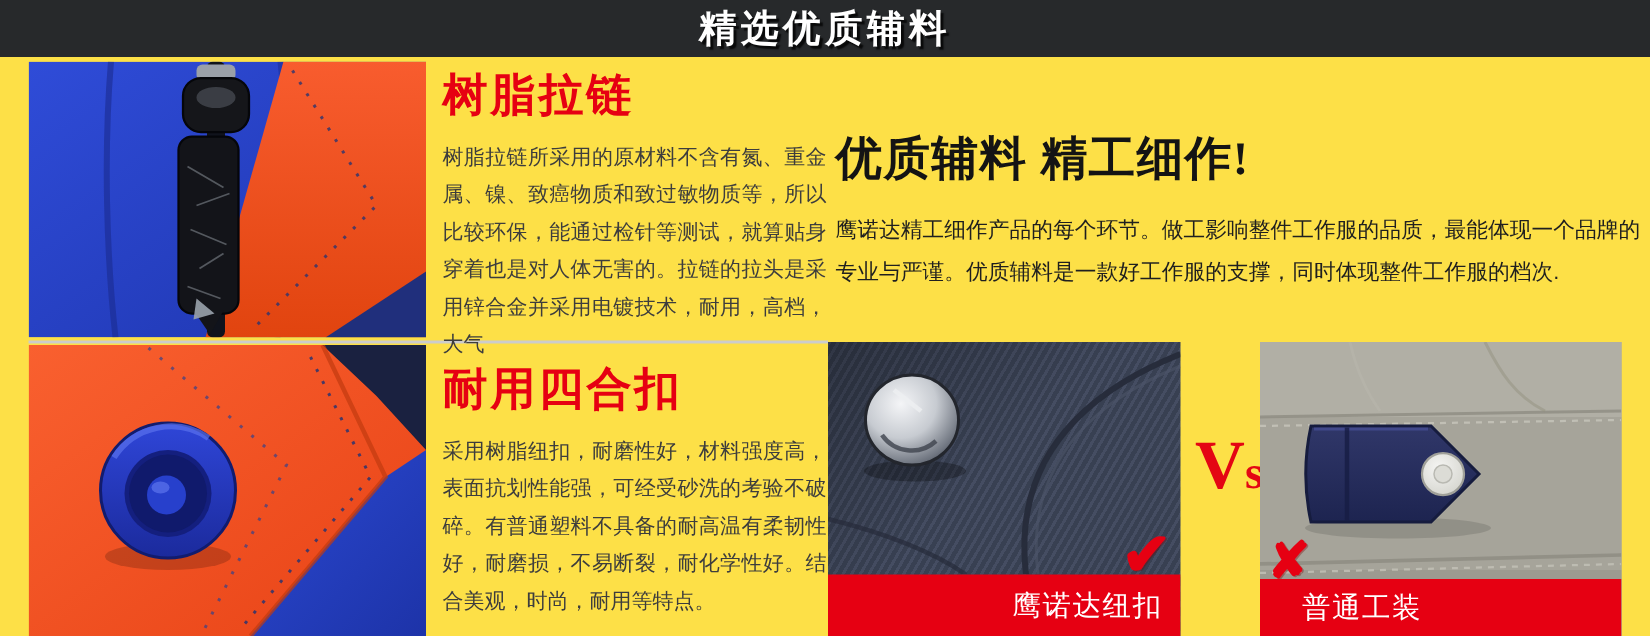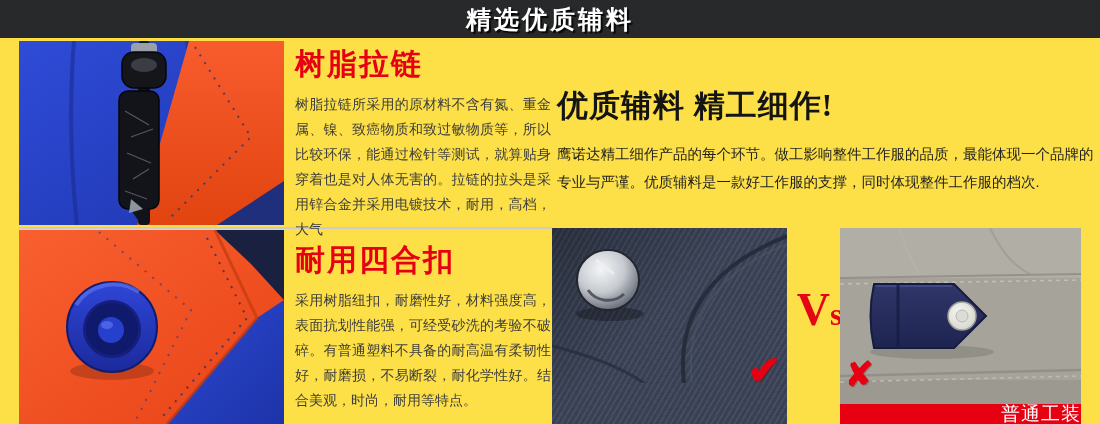--- a/index.html
+++ b/index.html
@@ -45,21 +45,21 @@
     background:
       linear-gradient(180deg, #b1afa5 0 50px, #a6a49a 50px 152px, #9c9a90 152px 100%),
       #a6a49a;
   }
   .photo-generic .seam-overlay { position:absolute; inset:0; }
 
   .label-bar { position:absolute; left:0; right:0; bottom:0; background:#e60012;
     display:flex; align-items:center; color:#ffffff;
     font-family:"Liberation Serif", serif; font-size:19px; letter-spacing:1px; }
   .photo-brand  .label-bar { height:41px; justify-content:flex-end; padding-right:12px; }
-  .photo-generic .label-bar { height:20px; justify-content:flex-end; padding-left:8px; }
+  .photo-generic .label-bar { height:38px; justify-content:flex-start; padding-left:28px; }
 
   .mark { position:absolute; color:#e60012; font-weight:bold; line-height:1;
     text-shadow:1px 1px 0 rgba(120,0,0,0.35); }
   .mark-check { right:6px; bottom:34px; font-size:40px; }
   .mark-cross { left:5px;  bottom:33px; font-size:34px; }
 
   .vs { position:absolute; left:790px; top:287px; width:52px; text-align:right;
     color:#e40613; font-family:"Liberation Serif", serif; font-weight:bold; }
   .vs .v { font-size:46px; line-height:46px; }
   .vs .s { font-size:31px; line-height:31px; }
@@ -169,20 +169,23 @@
       </defs>
       <path d="M235,8 C160,38 124,86 132,155" stroke="#262b3a" stroke-width="4" fill="none" opacity="0.95"></path>
       <path d="M235,16 C166,44 132,90 140,155" stroke="#4d5569" stroke-width="2" fill="none" opacity="0.6"></path>
       <path d="M0,118 C40,128 70,140 92,155" stroke="#262b3a" stroke-width="3" fill="none" opacity="0.7"></path>
       <ellipse cx="58" cy="86" rx="34" ry="7" fill="#000000" opacity="0.28"></ellipse>
       <ellipse cx="56" cy="52" rx="31" ry="30" fill="url(#gMet)" stroke="#23262d" stroke-width="2"></ellipse>
       <path d="M36,62 A24,24 0 0 0 72,66" stroke="#3f444d" stroke-width="3" fill="none" opacity="0.8"></path>
       <path d="M44,32 L62,46" stroke="#eef0f2" stroke-width="3" opacity="0.8"></path>
     </svg>
     <span class="mark mark-check">✔</span>
+    <figcaption class="label-bar">
+      <span>鹰诺达纽扣</span>
+    </figcaption>
   </figure>
 
   <div class="vs">
     <span class="v">V</span><span class="s">s</span>
   </div>
 
   <figure class="photo photo-generic">
     <svg class="seam-overlay" width="241" height="158" viewBox="0 0 241 158">
       <defs>
         <linearGradient id="gNavy" x1="0" y1="0" x2="0" y2="1">

